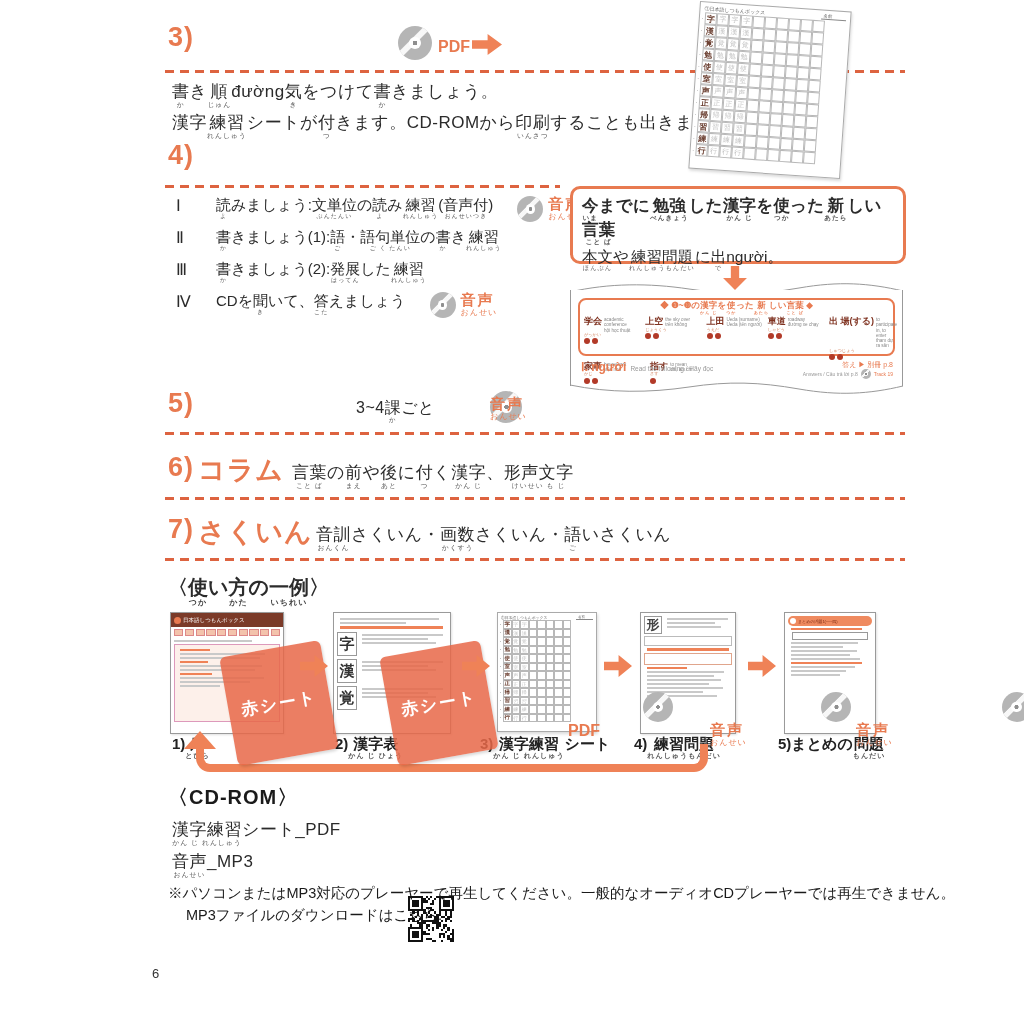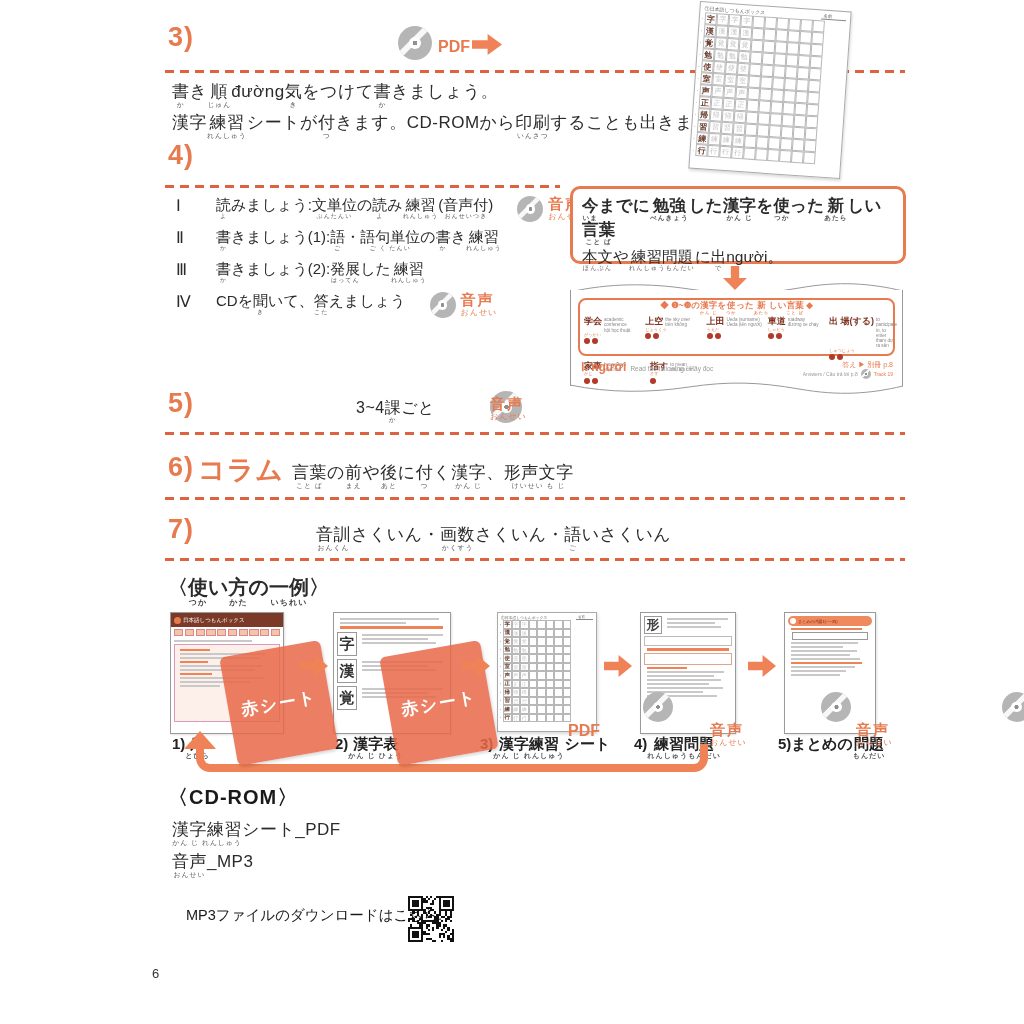--- a/index.html
+++ b/index.html
@@ -470,20 +470,21 @@
   <div class="abs h-main" style="left:168px; top:452px;">
     <span>6)</span>
     <span><ruby><span>コラム</span><rt>&nbsp;</rt></ruby></span>
   </div>
   <div class="abs bodytext" style="left:292px; top:461px;"><ruby><span>言葉</span><rt>こと ば</rt></ruby><ruby><span>の</span><rt>&nbsp;</rt></ruby><ruby><span>前</span><rt>まえ</rt></ruby><ruby><span>や</span><rt>&nbsp;</rt></ruby><ruby><span>後</span><rt>あと</rt></ruby><ruby><span>に</span><rt>&nbsp;</rt></ruby><ruby><span>付</span><rt>つ</rt></ruby><ruby><span>く</span><rt>&nbsp;</rt></ruby><ruby><span>漢字</span><rt>かん じ</rt></ruby><ruby><span>、</span><rt>&nbsp;</rt></ruby><ruby><span>形声文字</span><rt>けいせい も じ</rt></ruby></div>
   <div class="abs dash" style="left:165px; top:497px; width:740px;"></div>
 
   
   <div class="abs h-main" style="left:168px; top:514px;">
     <span>7)</span>
+    <span><ruby><span>さくいん</span><rt>&nbsp;</rt></ruby></span>
   </div>
   <div class="abs bodytext" style="left:316px; top:523px;"><ruby><span>音訓</span><rt>おんくん</rt></ruby><ruby><span>さくいん・</span><rt>&nbsp;</rt></ruby><ruby><span>画数</span><rt>かくすう</rt></ruby><ruby><span>さくいん・</span><rt>&nbsp;</rt></ruby><ruby><span>語</span><rt>ご</rt></ruby><ruby><span>いさくいん</span><rt>&nbsp;</rt></ruby></div>
   <div class="abs dash" style="left:165px; top:558px; width:740px;"></div>
 
   
   <div class="abs" style="left:168px; top:574px; font-size:20px; font-weight:bold;"><ruby><span>〈</span><rt>&nbsp;</rt></ruby><ruby><span>使</span><rt>つか</rt></ruby><ruby><span>い</span><rt>&nbsp;</rt></ruby><ruby><span>方</span><rt>かた</rt></ruby><ruby><span>の</span><rt>&nbsp;</rt></ruby><ruby><span>一例</span><rt>いちれい</rt></ruby><ruby><span>〉</span><rt>&nbsp;</rt></ruby></div>
 
   
   <div class="thumb" style="left:170px; width:114px; height:122px;">
     <div style="background:#7b3a28; height:14px; display:flex; align-items:center; gap:2px; padding:0 3px;">
@@ -764,20 +765,21 @@
   <div class="tlabel" style="left:778px;"><ruby><span>5)</span><rt>&nbsp;</rt></ruby><ruby><span>まとめの</span><rt>&nbsp;</rt></ruby><ruby><span>問題</span><rt>もんだい</rt></ruby></div>
 
   
   <div class="abs" id="loop"></div>
   <div class="abs" id="loop-head"></div>
 
   
   <div class="abs blackhead" style="left:168px; top:784px;">〈CD-ROM〉</div>
   <div class="abs bodytext" style="left:172px; top:818px;"><ruby><span>漢字練習</span><rt>かん じ れんしゅう</rt></ruby><ruby><span>シート_PDF</span><rt>&nbsp;</rt></ruby></div>
   <div class="abs bodytext" style="left:172px; top:850px;"><ruby><span>音声</span><rt>おんせい</rt></ruby><ruby><span>_MP3</span><rt>&nbsp;</rt></ruby></div>
+  <div class="abs note" style="left:168px; top:884px;">※パソコンまたはMP3対応のプレーヤーで再生してください。一般的なオーディオCDプレーヤーでは再生できません。</div>
   <div class="abs note" style="left:186px; top:906px;">MP3ファイルのダウンロードはこちら:</div>
   <div class="abs" id="qr" style="left:408px; top:896px;">
       <i style="background: rgb(17, 17, 17);"></i>
       <i style="background: rgb(17, 17, 17);"></i>
       <i style="background: rgb(17, 17, 17);"></i>
       <i style="background: rgb(17, 17, 17);"></i>
       <i style="background: rgb(17, 17, 17);"></i>
       <i style="background: rgb(17, 17, 17);"></i>
       <i style="background: rgb(17, 17, 17);"></i>
       <i style="background: transparent;"></i>

